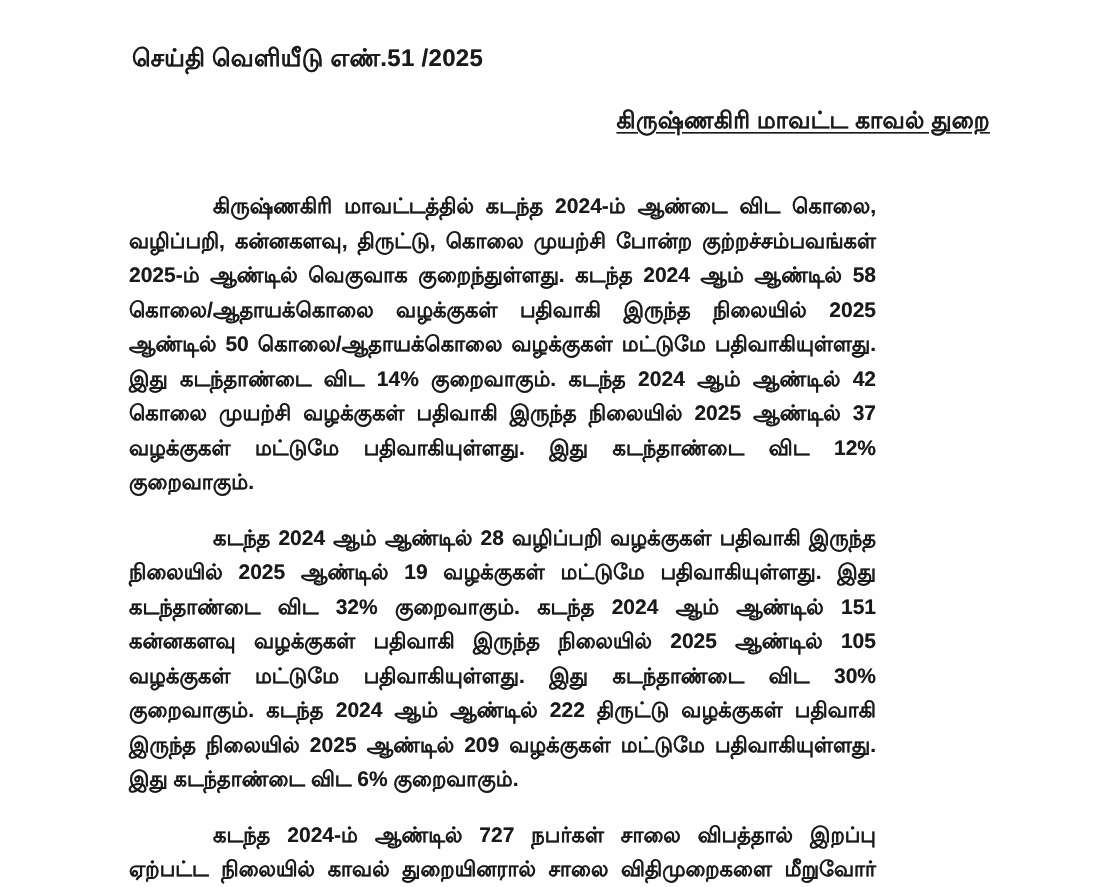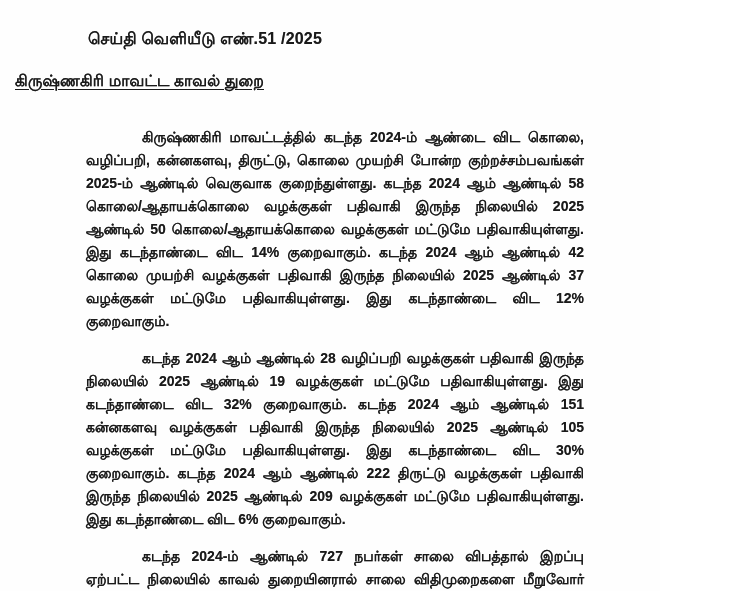--- a/index.html
+++ b/index.html
@@ -25,21 +25,21 @@
     font-size: 16px;
     font-weight: bold;
     letter-spacing: 0.2px;
     white-space: nowrap;
   }
   .title-block {
     position: absolute;
     top: 72px;
     left: 15px;
     right: 0;
-    text-align: left;
+    text-align: right;
   }
   .doc-title {
     display: inline-block;
     font-size: 15.5px;
     font-weight: bold;
     text-decoration: underline;
     text-underline-offset: 3px;
     letter-spacing: 0.2px;
   }
   .doc-subtitle {

